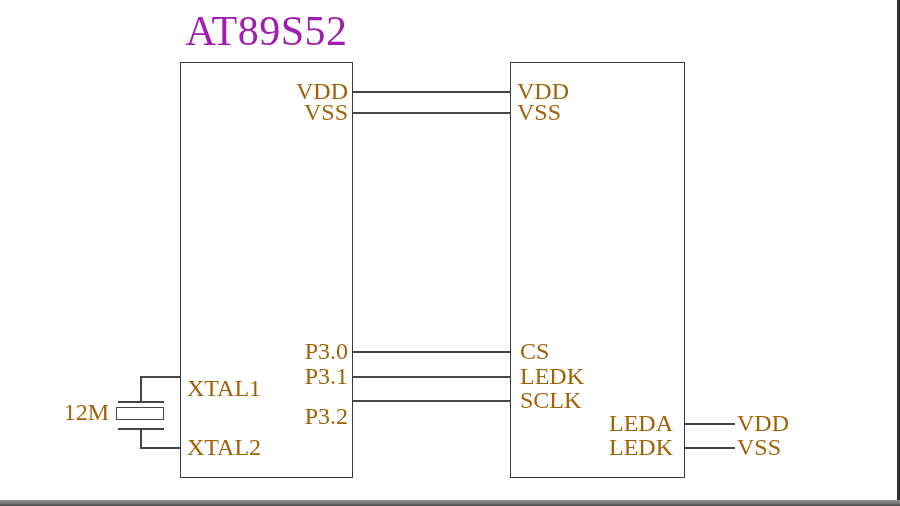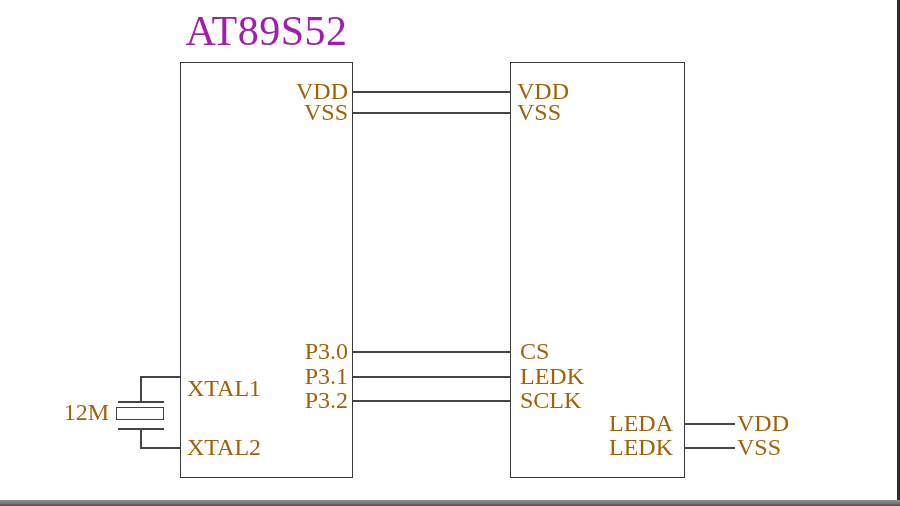--- a/index.html
+++ b/index.html
@@ -90,21 +90,21 @@
   <div class="wire-v" style="left:140px; top:376px; height:26px;"></div>
   <div class="wire-v" style="left:140px; top:428px; height:20px;"></div>
   <div class="wire-h" style="left:118px; top:401px; width:46px;"></div>
   <div class="wire-h" style="left:118px; top:428px; width:46px;"></div>
   <div class="crystal-body"></div>
 
   <div class="pin-label" style="right:552px; top:79px; text-align:right;">VDD</div>
   <div class="pin-label" style="right:552px; top:100px; text-align:right;">VSS</div>
   <div class="pin-label" style="right:552px; top:339px; text-align:center;">P3.0</div>
   <div class="pin-label" style="right:552px; top:364px; text-align:center;">P3.1</div>
-  <div class="pin-label" style="right:552px; top:388px; text-align:left;">P3.2</div>
+  <div class="pin-label" style="right:552px; top:404px; text-align:left;">P3.2</div>
 
   <div class="pin-label" style="left:187px; top:364px;margin-top:12px;">XTAL1</div>
   <div class="pin-label" style="left:187px; top:435px;">XTAL2</div>
 
   <div class="pin-label" style="left:517px; top:79px;">VDD</div>
   <div class="pin-label" style="left:517px; top:100px;">VSS</div>
   <div class="pin-label" style="left:520px; top:339px;">CS</div>
   <div class="pin-label" style="left:520px; top:364px;">LEDK</div>
   <div class="pin-label" style="left:520px; top:388px;">SCLK</div>
 

